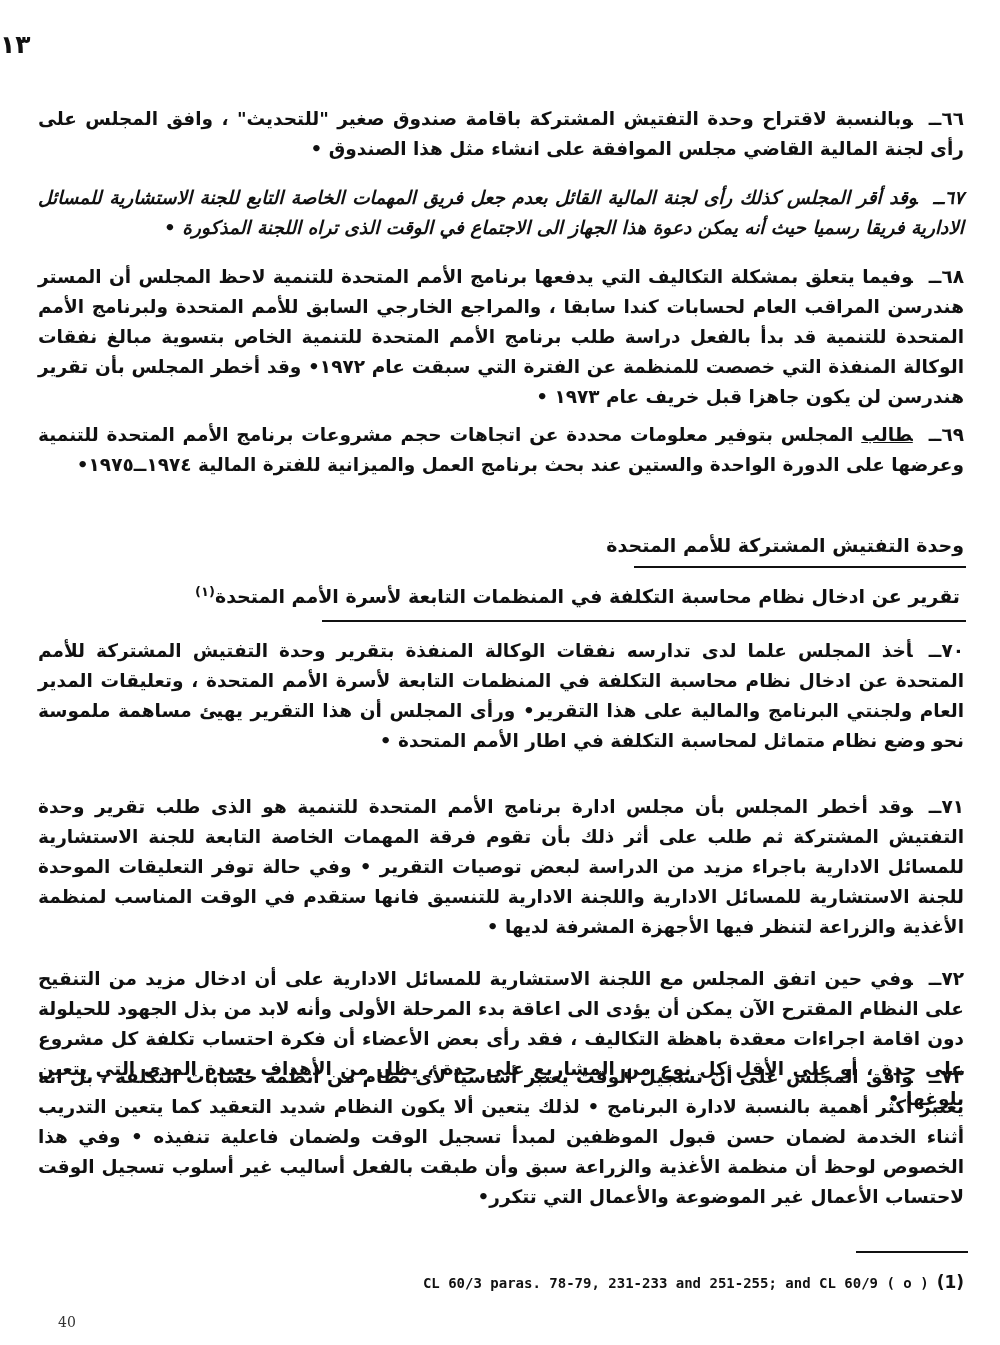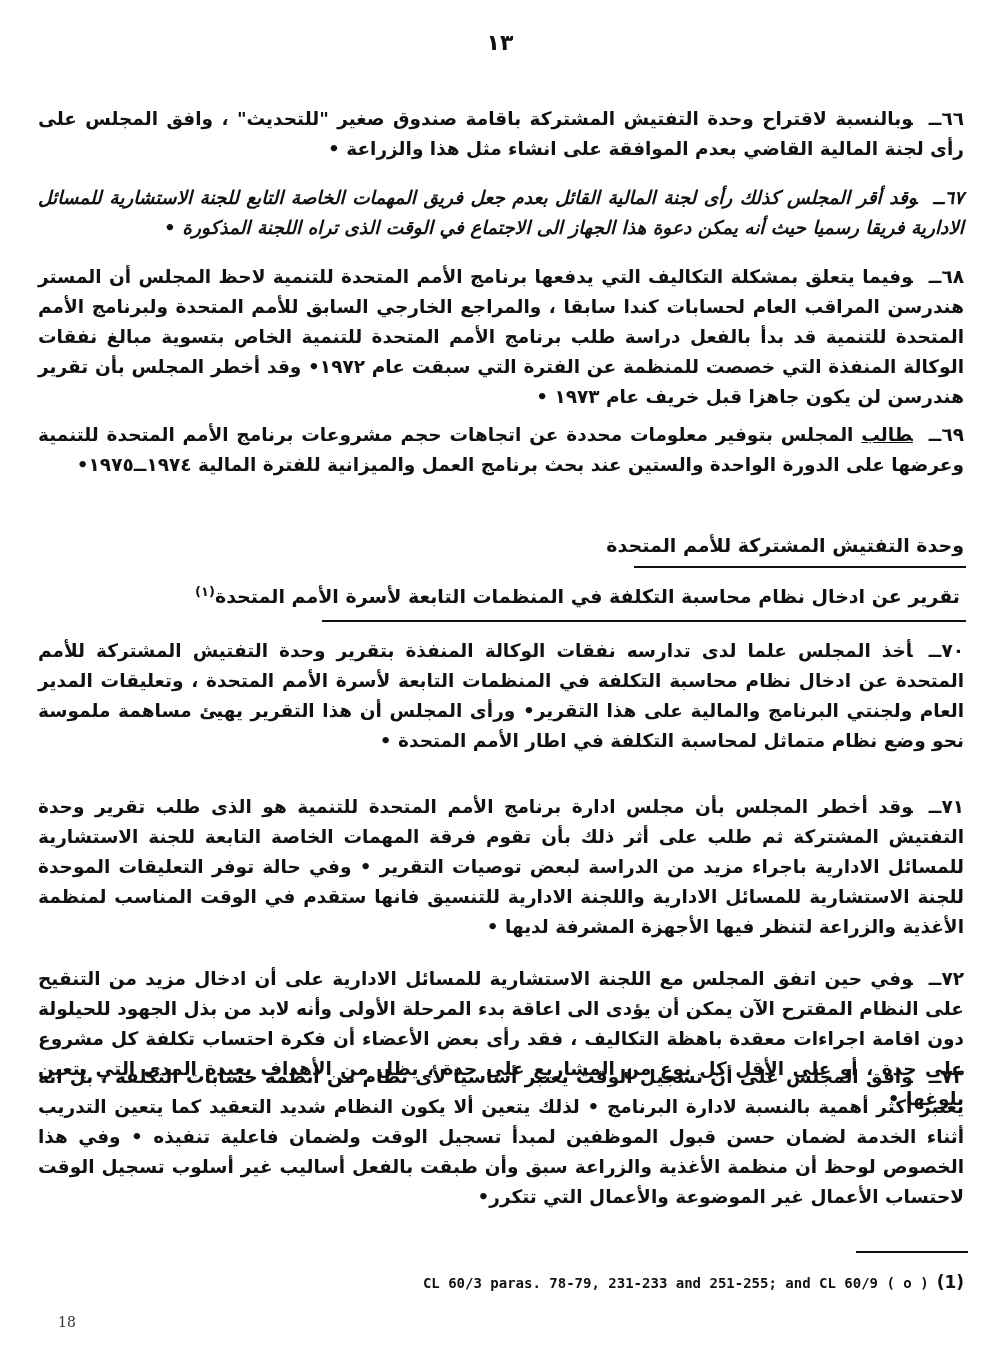--- a/index.html
+++ b/index.html
@@ -2,22 +2,22 @@
 <html><head>
   <meta charset="utf-8">
   <style>
     html, body { margin: 0; padding: 0; background: #ffffff; }
     body {
       width: 1000px; height: 1345px; position: relative; overflow: hidden;
       color: #111111;
       font-family: "DejaVu Sans", sans-serif;
     }
     .page-number {
-      position: absolute; top: 30px; left: 0; width: 1000px; text-align: center;
-      font-size: 22px; font-weight: bold;
+      position: absolute; top: 30px; left: 0; width: 1000px; 
+      font-size: 25px; font-weight: bold;
     }
     .para {
       position: absolute; left: 38px; width: 926px;
       direction: rtl; text-align: justify; text-align-last: right;
       font-size: 18.5px; font-weight: bold; line-height: 30px;
     }
     .para .num { margin-left: 16px; }
     .heading {
       position: absolute; direction: rtl; 
       font-size: 19px; font-weight: bold;
@@ -36,21 +36,21 @@
     }
     sup { font-size: 13px; }
     .ul { text-decoration: underline; }
   </style>
 </head>
 <body>
 
 <div class="page-number">١٣</div>
 
 <div class="para" style="top:104px;">
-  <span class="num">٦٦ــ</span><span>وبالنسبة لاقتراح وحدة التفتيش المشتركة باقامة صندوق صغير "للتحديث" ، وافق المجلس على رأى لجنة المالية القاضي بعدم الموافقة على انشاء مثل هذا والزراعة •</span>
+  <span class="num">٦٦ــ</span><span>وبالنسبة لاقتراح وحدة التفتيش المشتركة باقامة صندوق صغير "للتحديث" ، وافق المجلس على رأى لجنة المالية القاضي مجلس الموافقة على انشاء مثل هذا الصندوق •</span>
 </div>
 
 <div class="para" style="top:183px;font-style:italic;">
   <span class="num">٦٧ــ</span><span>وقد أقر المجلس كذلك رأى لجنة المالية القائل بعدم جعل فريق المهمات الخاصة التابع للجنة الاستشارية للمسائل الادارية فريقا رسميا حيث أنه يمكن دعوة هذا الجهاز الى الاجتماع في الوقت الذى تراه اللجنة المذكورة •</span>
 </div>
 
 <div class="para" style="top:262px;">
   <span class="num">٦٨ــ</span><span>وفيما يتعلق بمشكلة التكاليف التي يدفعها برنامج الأمم المتحدة للتنمية لاحظ المجلس أن المستر هندرسن المراقب العام لحسابات كندا سابقا ، والمراجع الخارجي السابق للأمم المتحدة ولبرنامج الأمم المتحدة للتنمية قد بدأ بالفعل دراسة طلب برنامج الأمم المتحدة للتنمية الخاص بتسوية مبالغ نفقات الوكالة المنفذة التي خصصت للمنظمة عن الفترة التي سبقت عام ١٩٧٢• وقد أخطر المجلس بأن تقرير هندرسن لن يكون جاهزا قبل خريف عام ١٩٧٣ •</span>
 </div>
 
@@ -81,13 +81,13 @@
 <div class="para" style="top:1062px;">
   <span class="num">٧٣ــ</span><span>وافق المجلس على أن تسجيل الوقت يعتبر أساسيا لأى نظام من أنظمة حسابات التكلفة ، بل انه يعتبر أكثر أهمية بالنسبة لادارة البرنامج • لذلك يتعين ألا يكون النظام شديد التعقيد كما يتعين التدريب أثناء الخدمة لضمان حسن قبول الموظفين لمبدأ تسجيل الوقت ولضمان فاعلية تنفيذه • وفي هذا الخصوص لوحظ أن منظمة الأغذية والزراعة سبق وأن طبقت بالفعل أساليب غير أسلوب تسجيل الوقت لاحتساب الأعمال غير الموضوعة والأعمال التي تتكرر•</span>
 </div>
 
 <div class="footnote-rule" style="top:1251px; left:856px; width:112px;"></div>
 
 <div class="footnote">
   <span>CL 60/3 paras. 78-79, 231-233 and 251-255; and CL 60/9 ( o )</span><span class="fn-mark">(1)</span>
 </div>
 
-<div class="handwritten">18</div>
+<div class="handwritten">40</div>
 
 </body></html>

